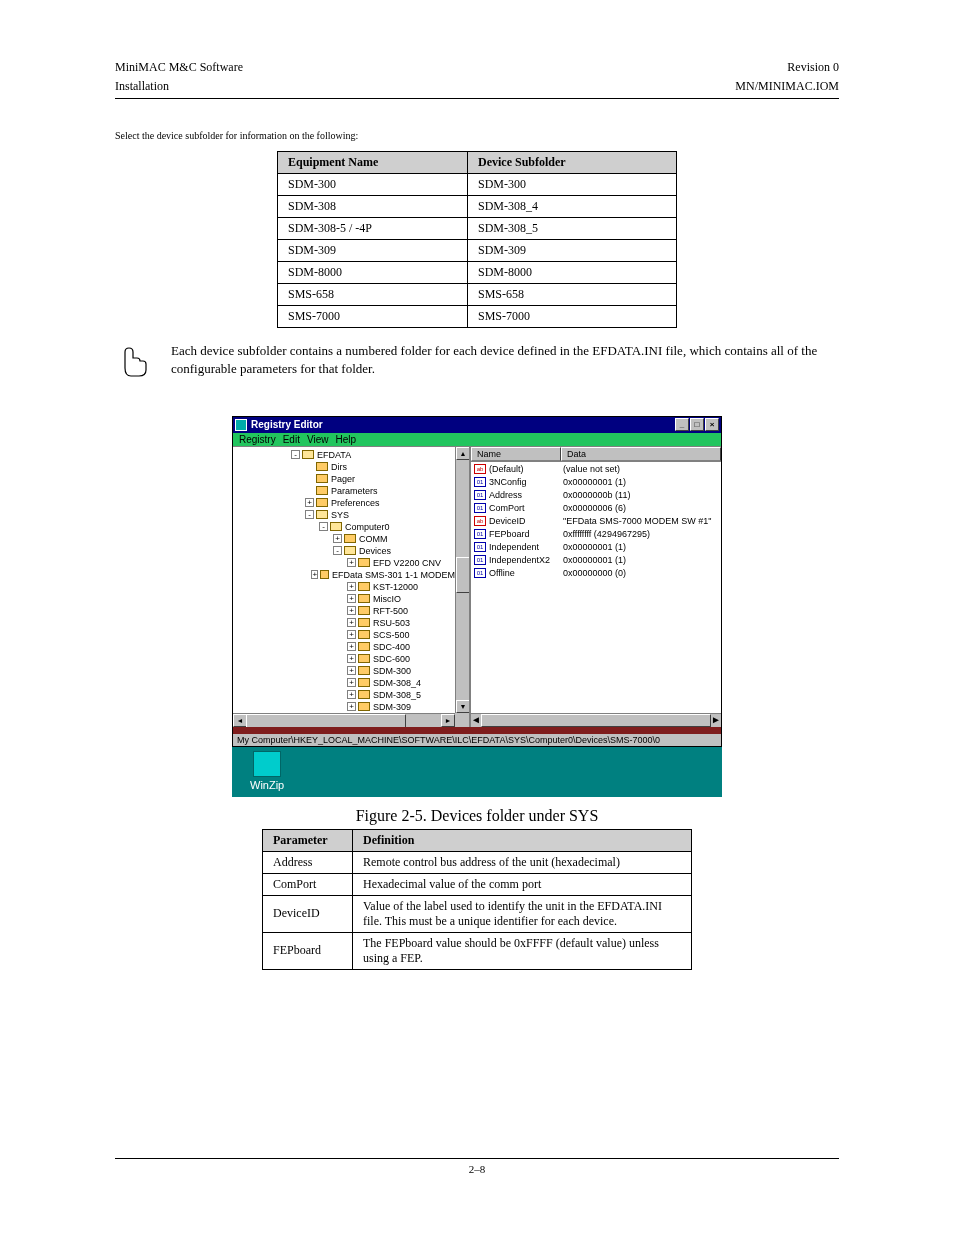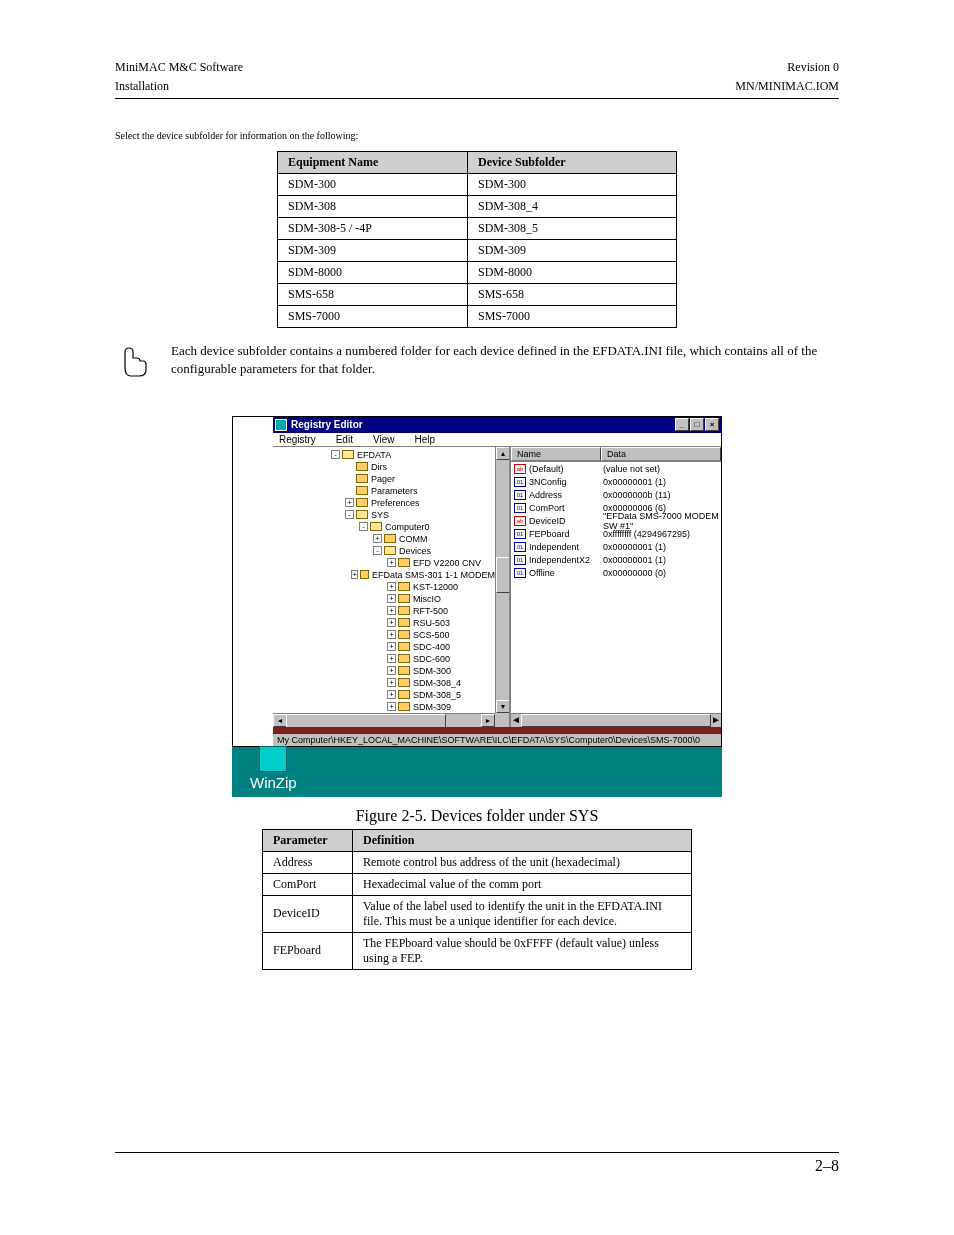--- a/index.html
+++ b/index.html
@@ -59,23 +59,22 @@
     width: 490px;
     margin: 36px auto 0 auto;
     background: #008080;
     padding: 0 0 50px 0;
     position: relative;
   }
   .winwin {
     width: 100%;
     font-family: "MS Sans Serif", Arial, sans-serif;
     font-size: 10px;
-    background: #ffffff;
+    background: #22c55e;
     border: 1px solid #000;
-    padding-left: 40px;
   }
   .titlebar {
     background: #000080;
     color: #fff;
     display: flex;
     align-items: center;
     height: 16px;
     padding: 0 2px;
     font-weight: bold;
     font-size: 10px;
@@ -86,21 +85,21 @@
     width: 14px; height: 13px;
     background: #c0c0c0;
     border-top: 1px solid #fff; border-left: 1px solid #fff;
     border-right: 1px solid #404040; border-bottom: 1px solid #404040;
     margin-left: 1px;
     display: inline-flex; align-items:center; justify-content:center;
     font-size: 8px; color:#000; font-weight:bold;
   }
   .menubar {
     display: flex;
-    gap: 20px;
+    gap: 7px;
     padding: 1px 6px;
     font-size: 10px;
     border-bottom: 1px solid #808080;
     text-align: right;
   }
   .panes {
     display: flex;
     height: 280px;
     background: #fff;
   }
@@ -201,40 +200,40 @@
   }
   .lhthumb { flex:1;
     border-top:1px solid #fff; border-left:1px solid #fff;
     border-right:1px solid #404040; border-bottom:1px solid #404040;}
   .statusbar {
     font-size:9px; padding:1px 4px; background:#c0c0c0;
     border-top:7px solid #7f1d1d;
   }
   .desktop-icon {
     position:absolute; left:18px; bottom:6px;
-    text-align:center; color:#fff; font-size:15px;
+    text-align:center; color:#fff; font-size:11px;
     font-family: "MS Sans Serif", Arial, sans-serif;
   }
   .desktop-icon .icn {
     width:28px; height:26px; margin:0 auto 2px auto;
     background:#0cc; border:1px solid #066;
   }
 
   .caption {
     text-align:center; font-size:16px; margin:10px 0 4px 0;
   }
   .tbl2 { width: 430px; }
   .tbl2 td:first-child { width: 90px; font-weight: normal; }
   .tbl2 th:first-child { width: 90px; }
   .footer {
     position:absolute; left:115px; right:115px; bottom:60px;
   }
   .footer .rule2 { border-top:1.5px solid #000; margin-bottom:4px;}
   .footer-row {
-    display:flex; justify-content:flex-end; font-size:16px;
+    display:flex; justify-content:center; font-size:11px;
   }
 </style>
 </head>
 <body>
 
 <div class="page">
 
   <div class="header-row">
     <span>MiniMAC M&amp;C Software</span>
     <span>Revision 0</span>

